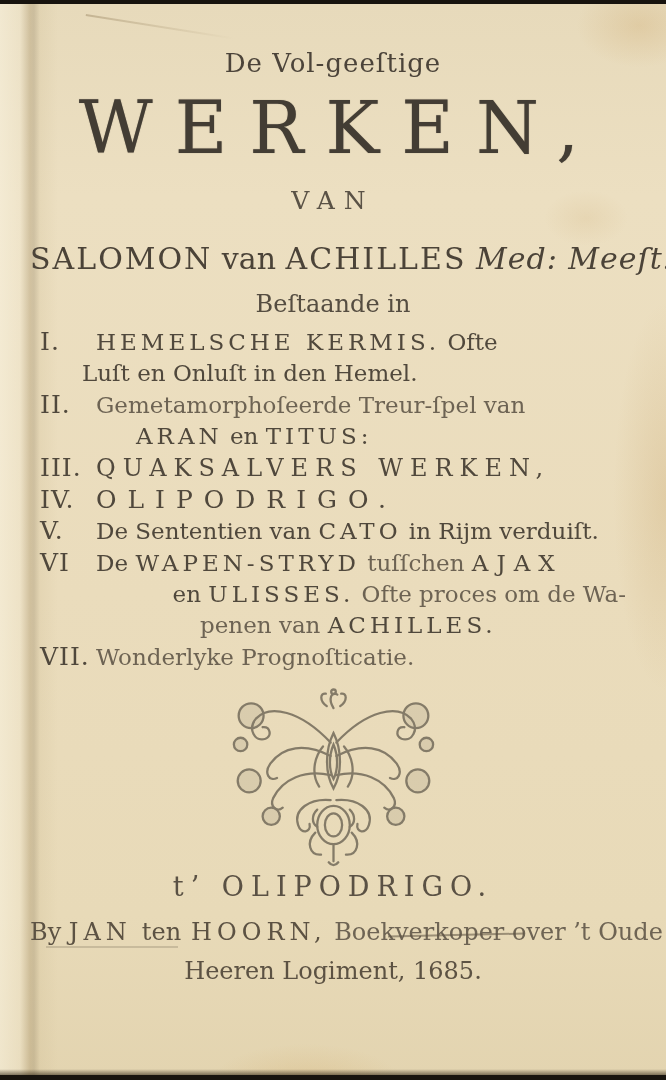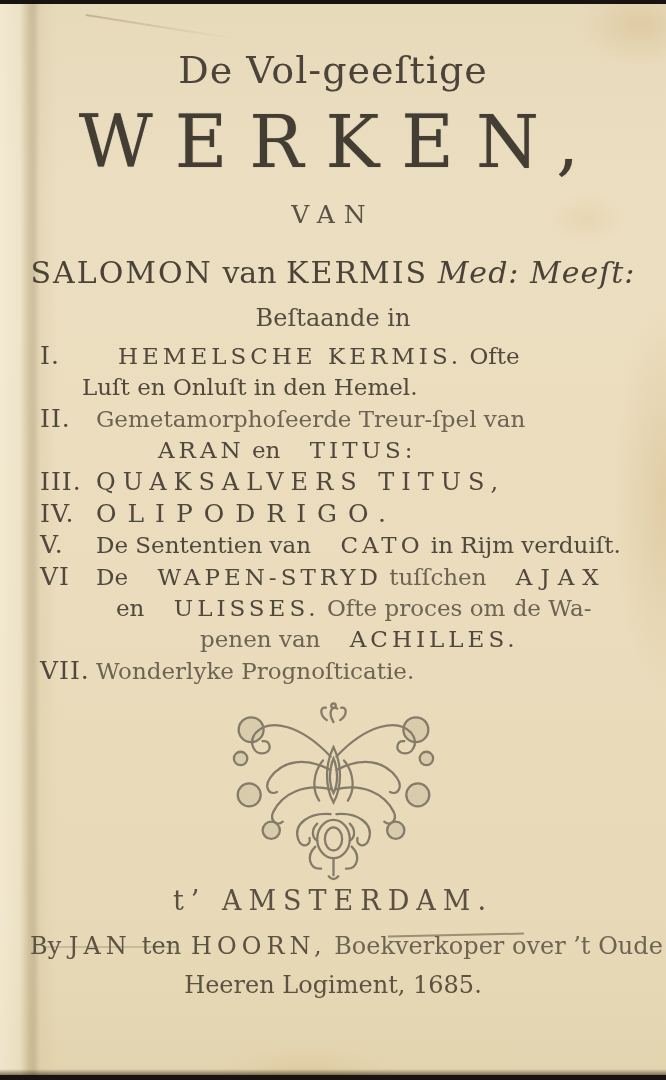--- a/index.html
+++ b/index.html
@@ -30,44 +30,44 @@
     position:absolute;left:86px;top:10px;width:150px;height:2px;
     background:linear-gradient(90deg,rgba(130,108,70,.35),rgba(130,108,70,0));
     transform:rotate(9deg);transform-origin:left top;
   }
   .edge-bottom{
     position:absolute;left:0;right:0;bottom:0;height:6px;
     background:linear-gradient(180deg,rgba(60,45,25,0),rgba(40,30,15,.55));
   }
   .content{position:relative;padding:0 30px;text-align:center;}
 
-  .pretitle{margin-top:44px;font-size:38px;letter-spacing:1px;color:#4c443a;}
+  .pretitle{margin-top:44px;font-size:26px;letter-spacing:1px;color:#4c443a;}
   .main-title{
     margin:8px 0 0 0;font-weight:normal;
     font-size:72px;letter-spacing:22px;text-indent:14px;
     color:#433d34;text-shadow:0 0 1px rgba(60,50,40,.45);
     white-space:nowrap;
   }
   .van{margin-top:16px;font-size:25px;letter-spacing:9px;color:#5a5246;}
   .author{margin-top:26px;font-size:30px;white-space:nowrap;color:#4b4338;}
   .author .caps{letter-spacing:2px;}
   .author .degree{font-style:italic;letter-spacing:1px;}
   .contents-label{margin-top:14px;font-size:24px;color:#554d41;}
 
   .toc{width:586px;margin:8px auto 0 auto;text-align:left;font-size:23px;line-height:31px;color:#50483c;}
   .toc .row{display:flex;align-items:baseline;}
   .toc .num{flex:0 0 56px;font-size:25px;letter-spacing:1px;}
-  .toc .caps{letter-spacing:4px;font-size:23px;margin-left:22px;}
+  .toc .caps{letter-spacing:4px;font-size:23px;}
   .toc .caps-wide{letter-spacing:7px;font-size:24px;}
   .toc .caps-xwide{letter-spacing:11px;font-size:25px;}
   .toc .cont{white-space:nowrap;}
   .ind1{padding-left:42px;}
   .ind2{padding-left:96px;}
   .ind3{padding-left:132px;}
-  .ind4{padding-left:76px;}
+  .ind4{padding-left:76px;text-align:right;}
   .ind5{padding-left:160px;}
   .faded{color:#6d6353;}
 
   .ornament{margin:14px auto 0 auto;width:225px;height:182px;}
   .ornament svg{display:block;width:100%;height:100%;}
 
   .place{margin-top:2px;font-size:27px;letter-spacing:7px;color:#5a5144;white-space:nowrap;}
   .rule-right{position:absolute;left:388px;top:930px;width:136px;height:2px;background:rgba(92,82,66,.55);transform:rotate(-1.2deg);}
   .rule-left{position:absolute;left:46px;top:942px;width:132px;height:2px;background:rgba(92,82,66,.22);}
   .imprint1{margin-top:16px;font-size:24px;color:#5c5243;white-space:nowrap;}
@@ -84,41 +84,41 @@
   <div class="crease-top"></div>
 
   <div class="content">
 
     <div class="pretitle">De Vol-geeſtige</div>
 
     <h1 class="main-title">WERKEN,</h1>
 
     <div class="van">VAN</div>
 
-    <div class="author"><span class="caps">SALOMON</span> <span>van</span> <span class="caps">KERMIS</span> <span class="degree">Med: Meeſt:</span></div>
+    <div class="author"><span class="caps">SALOMON</span> <span>van</span> <span class="caps">ACHILLES</span> <span class="degree">Med: Meeſt:</span></div>
 
     <div class="contents-label">Beſtaande in</div>
 
     <div class="toc">
 
       <div class="row">
         <span class="num">I.</span>
         <span class="cont"><span class="caps">HEMELSCHE KERMIS.</span> <span>Ofte</span></span>
       </div>
       <div class="ind1">Luſt en Onluſt in den Hemel.</div>
 
       <div class="row">
         <span class="num">II.</span>
         <span class="cont faded">Gemetamorphoſeerde Treur-ſpel van</span>
       </div>
       <div class="ind2"><span class="caps">ARAN</span> <span>en</span> <span class="caps">TITUS:</span></div>
 
       <div class="row">
         <span class="num">III.</span>
-        <span class="cont caps-wide">QUAKSALVERS TITUS,</span>
+        <span class="cont caps-wide">QUAKSALVERS WERKEN,</span>
       </div>
 
       <div class="row">
         <span class="num">IV.</span>
         <span class="cont caps-xwide">OLIPODRIGO.</span>
       </div>
 
       <div class="row">
         <span class="num">V.</span>
         <span class="cont"><span>De Sententien van</span> <span class="caps">CATO</span> <span>in Rijm verduiſt.</span></span>
@@ -177,21 +177,21 @@
         <ellipse cx="115" cy="144" rx="9" ry="12"></ellipse>
         <path d="M115,164 L115,182"></path>
         <path d="M110,183 C113,187 117,187 120,183"></path>
         <path d="M96,152 C86,162 90,176 102,175"></path>
         <path d="M134,152 C144,162 140,176 128,175"></path>
         <path d="M98,128 C92,134 92,142 98,146"></path>
         <path d="M132,128 C138,134 138,142 132,146"></path>
       </svg>
     </div>
 
-    <div class="place">t’ AMSTERDAM.</div>
+    <div class="place">t’ OLIPODRIGO.</div>
 
     <div class="imprint1"><span>By</span> <span class="sp">JAN</span><span class="gap"></span><span>ten</span><span class="gap"></span><span class="sp">HOORN,</span> <span class="rest">Boekverkoper over ’t Oude</span></div>
 
     <div class="imprint2">Heeren Logiment, 1685.</div>
 
   </div>
 
   <div class="rule-right"></div>
   <div class="rule-left"></div>
   <div class="edge-bottom"></div>

